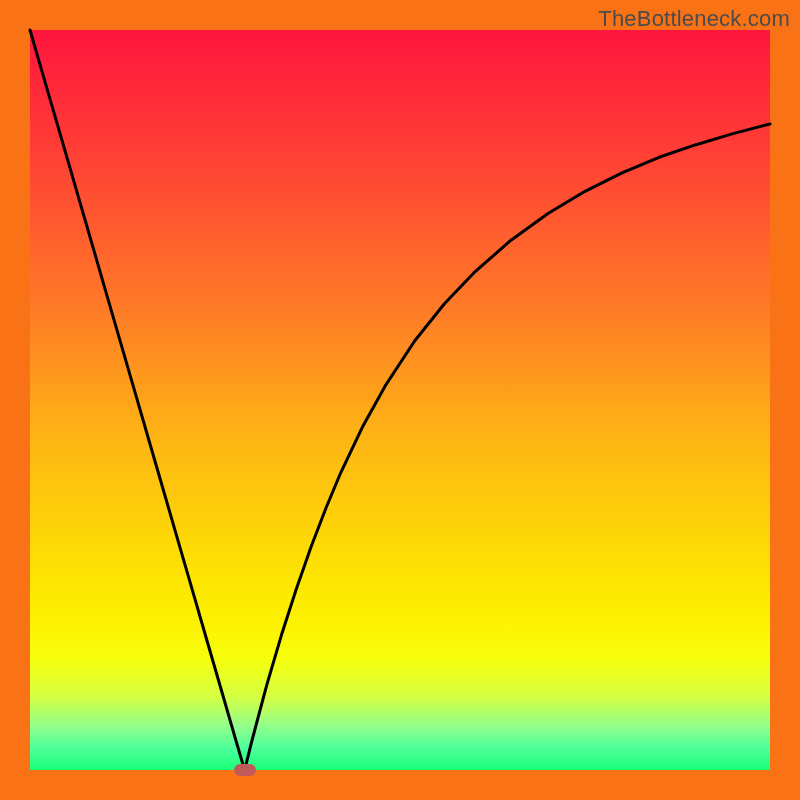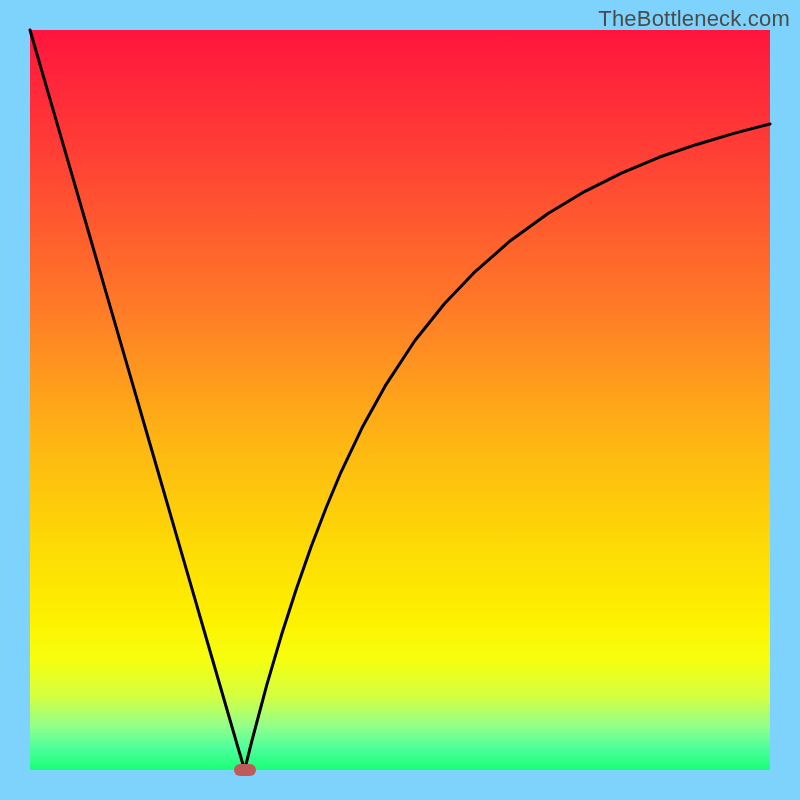--- a/index.html
+++ b/index.html
@@ -8,21 +8,21 @@
     width: 800px;
     height: 800px;
     overflow: hidden;
     background: #000;
     font-family: Arial, Helvetica, sans-serif;
   }
   .outer {
     position: relative;
     width: 800px;
     height: 800px;
-    background: #7dd3fc;
+    background: #f97316;
     text-align: center;
   }
   .plot-area {
     position: absolute;
     left: 30px;
     top: 30px;
     width: 740px;
     height: 740px;
     
     background: linear-gradient(

